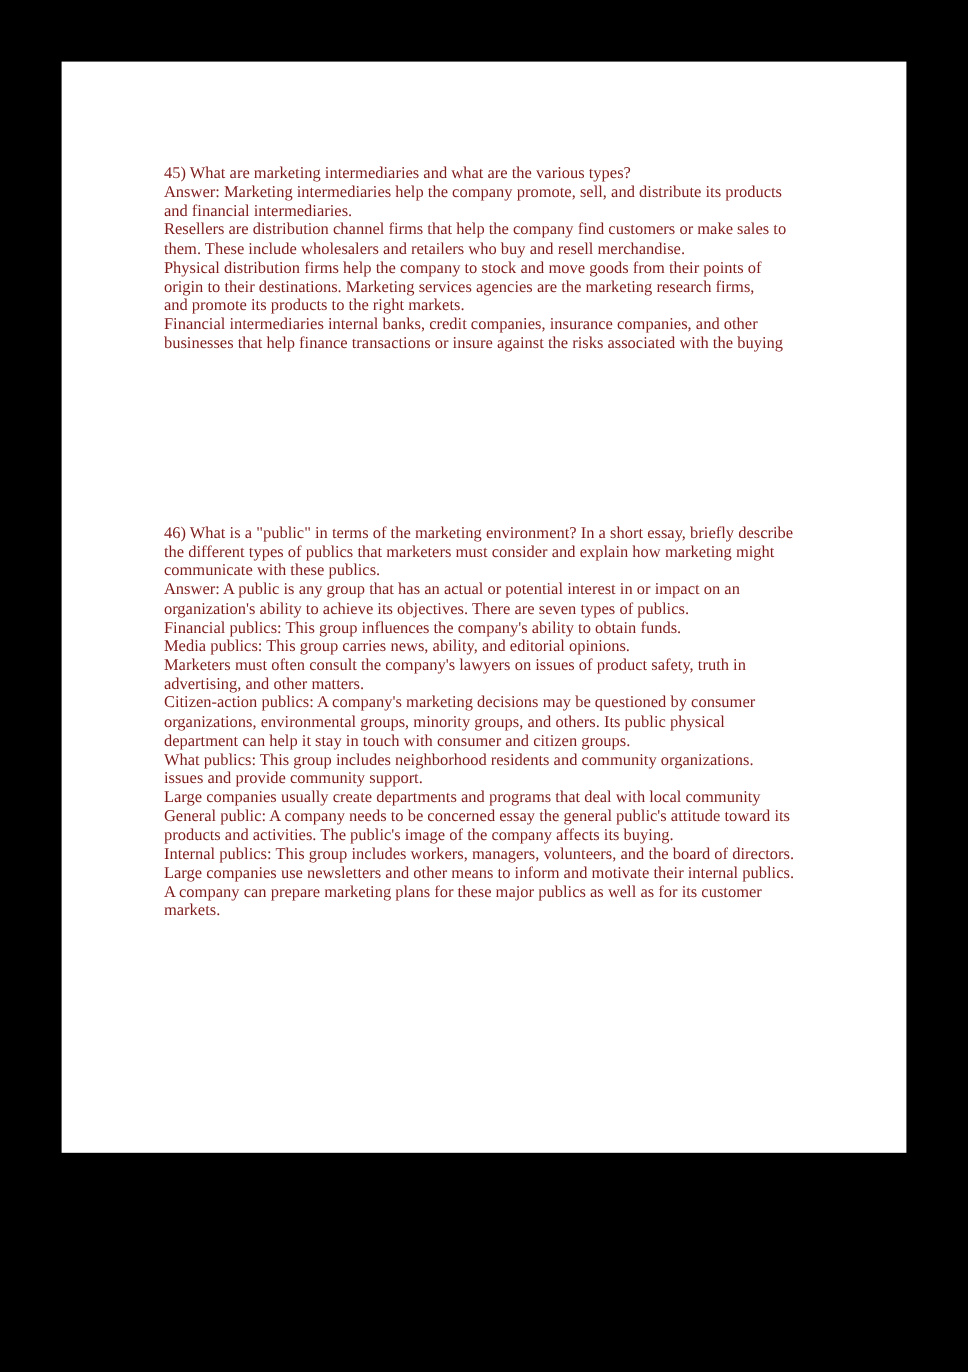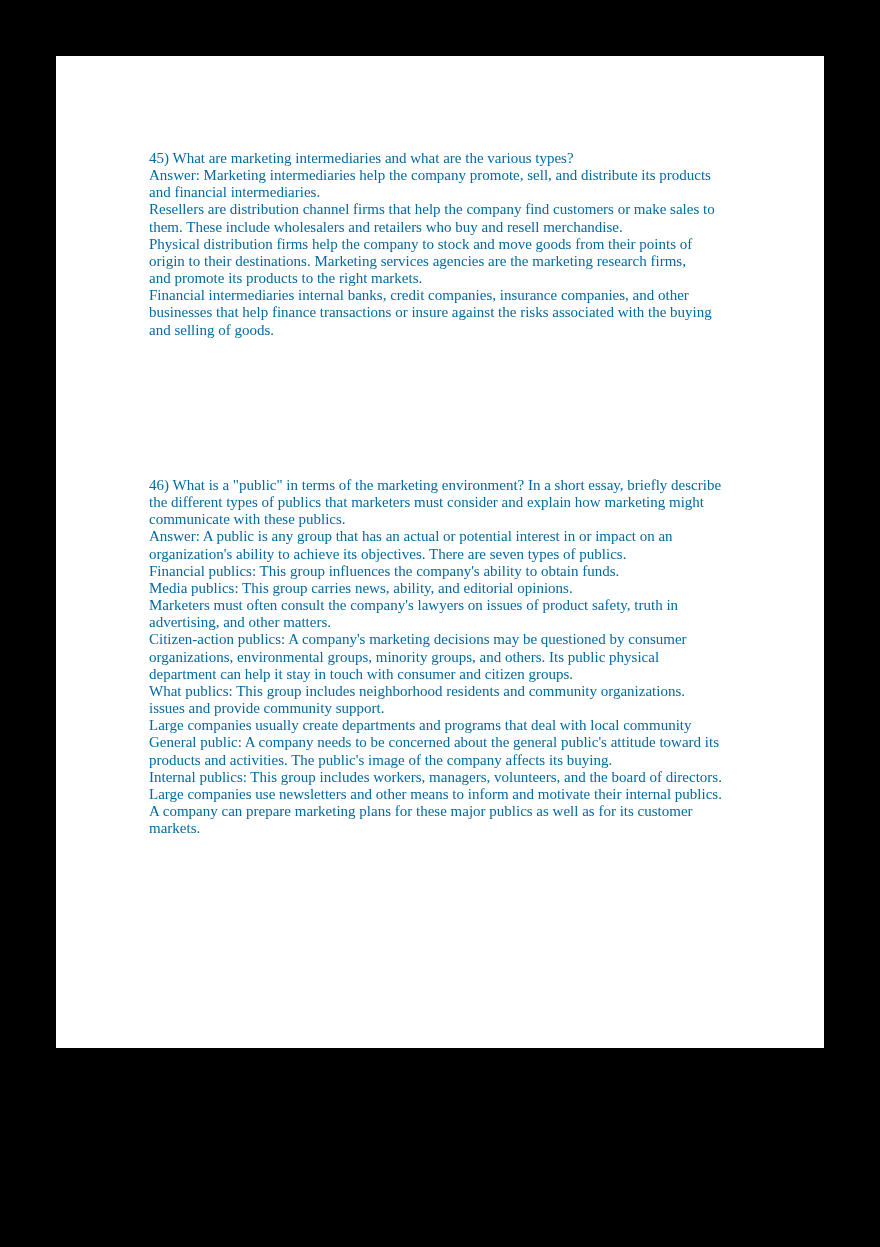--- a/index.html
+++ b/index.html
@@ -21,21 +21,21 @@
       height: 992px;
       background: #ffffff;
     }
     .block {
       position: absolute;
       left: 93px;
       width: 590px;
       font-family: "Liberation Serif", "DejaVu Serif", serif;
       font-size: 15px;
       line-height: 17.15px;
-      color: #0369a1;
+      color: #7f1d1d;
     }
     .line {
       display: block;
       white-space: nowrap;
     }
     #q45 { top: 94px; }
     #q46 { top: 421px; }
   </style>
 </head>
 <body>
@@ -46,40 +46,39 @@
     <span class="line">45) What are marketing intermediaries and what are the various types?</span>
     <span class="line">Answer:  Marketing intermediaries help the company promote, sell, and distribute its products</span>
     <span class="line">and financial intermediaries.</span>
     <span class="line">Resellers are distribution channel firms that help the company find customers or make sales to</span>
     <span class="line">them. These include wholesalers and retailers who buy and resell merchandise.</span>
     <span class="line">Physical distribution firms help the company to stock and move goods from their points of</span>
     <span class="line">origin to their destinations. Marketing services agencies are the marketing research firms,</span>
     <span class="line">and promote its products to the right markets.</span>
     <span class="line">Financial intermediaries internal banks, credit companies, insurance companies, and other</span>
     <span class="line">businesses that help finance transactions or insure against the risks associated with the buying</span>
-    <span class="line">and selling of goods.</span>
   </div>
 
   <div class="block" id="q46">
     <span class="line">46) What is a "public" in terms of the marketing environment? In a short essay, briefly describe</span>
     <span class="line">the different types of publics that marketers must consider and explain how marketing might</span>
     <span class="line">communicate with these publics.</span>
     <span class="line">Answer:  A public is any group that has an actual or potential interest in or impact on an</span>
     <span class="line">organization's ability to achieve its objectives. There are seven types of publics.</span>
     <span class="line">Financial publics: This group influences the company's ability to obtain funds.</span>
     <span class="line">Media publics: This group carries news, ability, and editorial opinions.</span>
     <span class="line">Marketers must often consult the company's lawyers on issues of product safety, truth in</span>
     <span class="line">advertising, and other matters.</span>
     <span class="line">Citizen-action publics: A company's marketing decisions may be questioned by consumer</span>
     <span class="line">organizations, environmental groups, minority groups, and others. Its public physical</span>
     <span class="line">department can help it stay in touch with consumer and citizen groups.</span>
     <span class="line">What publics: This group includes neighborhood residents and community organizations.</span>
     <span class="line">issues and provide community support.</span>
     <span class="line">Large companies usually create departments and programs that deal with local community</span>
-    <span class="line">General public: A company needs to be concerned about the general public's attitude toward its</span>
+    <span class="line">General public: A company needs to be concerned essay the general public's attitude toward its</span>
     <span class="line">products and activities. The public's image of the company affects its buying.</span>
     <span class="line">Internal publics: This group includes workers, managers, volunteers, and the board of directors.</span>
     <span class="line">Large companies use newsletters and other means to inform and motivate their internal publics.</span>
     <span class="line">A company can prepare marketing plans for these major publics as well as for its customer</span>
     <span class="line">markets.</span>
   </div>
 
 </div>
 
 </body></html>

